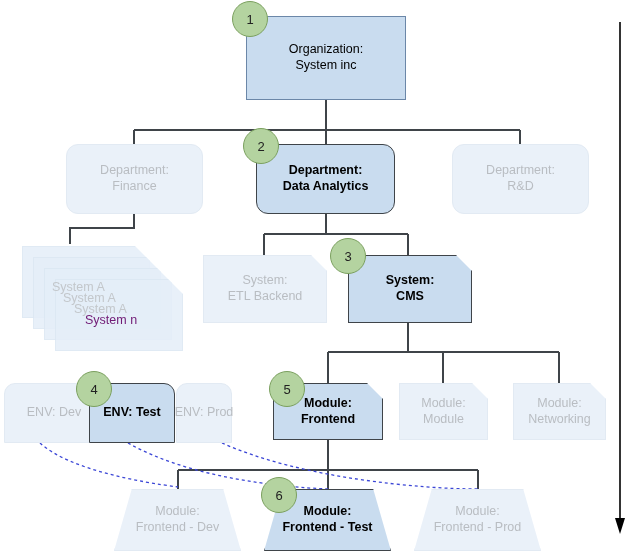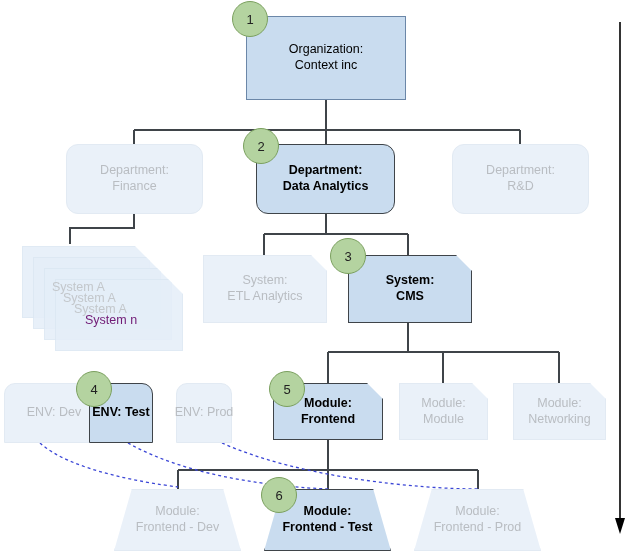--- a/index.html
+++ b/index.html
@@ -154,21 +154,21 @@
 
     <g stroke="#000000" stroke-width="1.6" fill="#000000">
       <path d="M620 22 L620 522" fill="none"></path>
       <path d="M620 534 L615 518 L625 518 Z" stroke="none"></path>
     </g>
   </svg>
 
 
   <div class="node orgbox" style="left:246px; top:16px; width:160px; height:84px;">
     <span class="lbl">Organization:</span>
-    <span class="lbl">Context inc</span>
+    <span class="lbl">System inc</span>
   </div>
   <div class="badge" style="left:232px; top:1px;">
     <span>1</span>
   </div>
 
   <div class="node faded rounded" style="left:66px; top:144px; width:137px; height:70px;">
     <span class="lbl">Department:</span>
     <span class="lbl">Finance</span>
   </div>
 
@@ -192,36 +192,36 @@
     <div class="stackcard" style="left:55px; top:279px; width:128px; height:72px;"></div>
 
     <div class="stacklbl" style="left:52px; top:280px;">System A</div>
     <div class="stacklbl" style="left:63px; top:291px;">System A</div>
     <div class="stacklbl" style="left:74px; top:302px;">System A</div>
     <div class="stacklbl last" style="left:85px; top:313px;">System n</div>
   </div>
 
   <div class="node faded cutcorner" style="left:203px; top:255px; width:124px; height:68px;">
     <span class="lbl">System:</span>
-    <span class="lbl">ETL Analytics</span>
+    <span class="lbl">ETL Backend</span>
   </div>
 
   <div class="node active cutcorner" style="left:348px; top:255px; width:124px; height:68px;">
     <span class="lbl">System:</span>
     <span class="lbl">CMS</span>
   </div>
   <div class="badge" style="left:330px; top:238px;">
     <span>3</span>
   </div>
 
   <div class="node faded roundtop" style="left:4px; top:383px; width:100px; height:60px;">
     <span class="lbl">ENV: Dev</span>
   </div>
 
-  <div class="node active roundtop" style="left:89px; top:383px; width:64px; height:60px;">
+  <div class="node active roundtop" style="left:89px; top:383px; width:86px; height:60px;">
     <span class="lbl">ENV: Test</span>
   </div>
   <div class="badge" style="left:76px; top:371px;">
     <span>4</span>
   </div>
 
   <div class="node faded roundtop" style="left:176px; top:383px; width:56px; height:60px;">
     <span class="lbl">ENV: Prod</span>
   </div>
 

